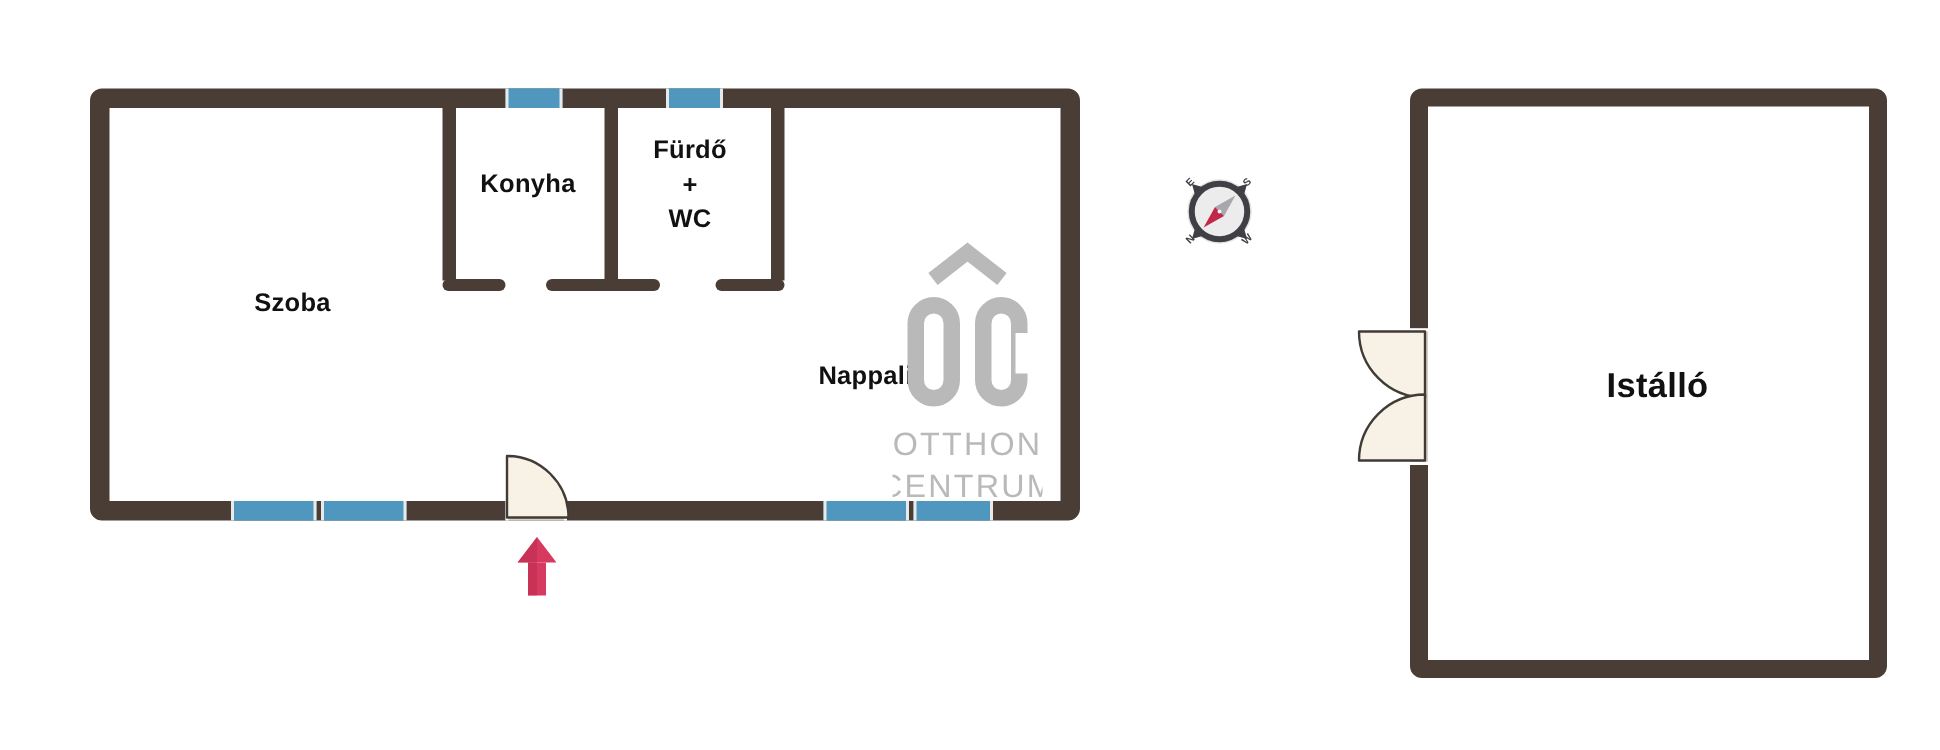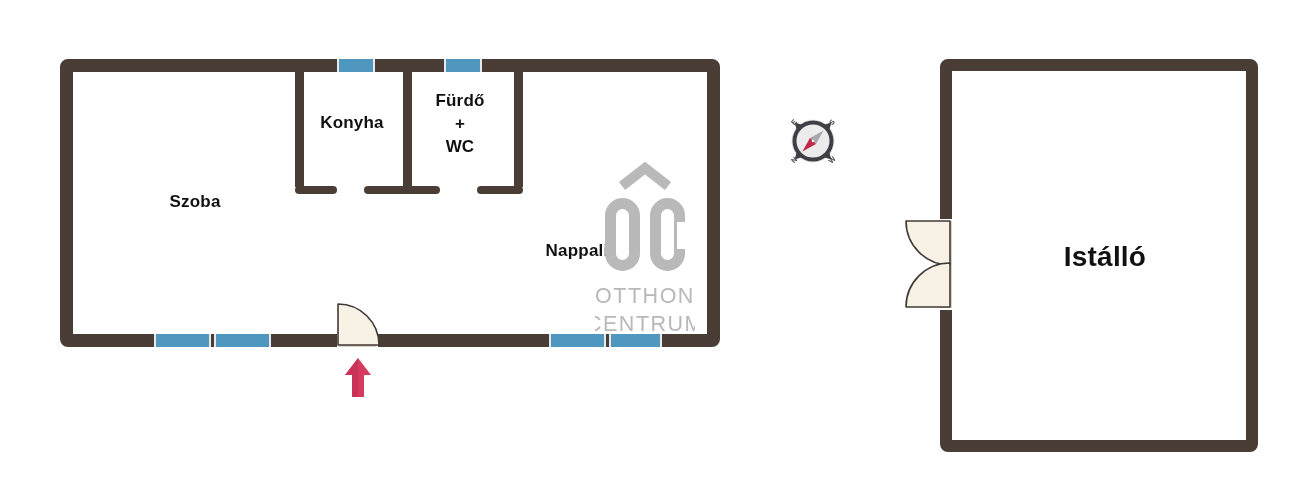--- a/index.html
+++ b/index.html
@@ -28,21 +28,21 @@
   .gap{position:absolute; background:var(--threshold); box-sizing:border-box;}
   .gap.horiz{border-left:2px solid #ffffff; border-right:2px solid #ffffff;}
   .gap.vert{border-top:2px solid #ffffff; border-bottom:2px solid #ffffff;}
   
   .room-label{
     position:absolute; transform:translate(-50%,-50%);
     font-weight:700; font-size:17px; color:var(--label);
     white-space:nowrap; text-align:center; letter-spacing:.2px;
   }
   .room-label.multiline{white-space:normal; line-height:1.35; width:90px;}
-  .room-label.big{font-size:28px;}
+  .room-label.big{font-size:23px;}
   svg text{font-family:"Liberation Sans", sans-serif;}
   .logo-sub{fill:var(--logo-gray); font-size:21.5px; letter-spacing:1.5px; font-weight:400;}
   .compass-letter{fill:var(--compass-dark); font-size:7px; font-weight:700;}
 </style>
 </head>
 <body>
 
 <div class="canvas">
 
   <div class="shell" style="left:60px; top:59px; width:660px; height:288px;"></div>

